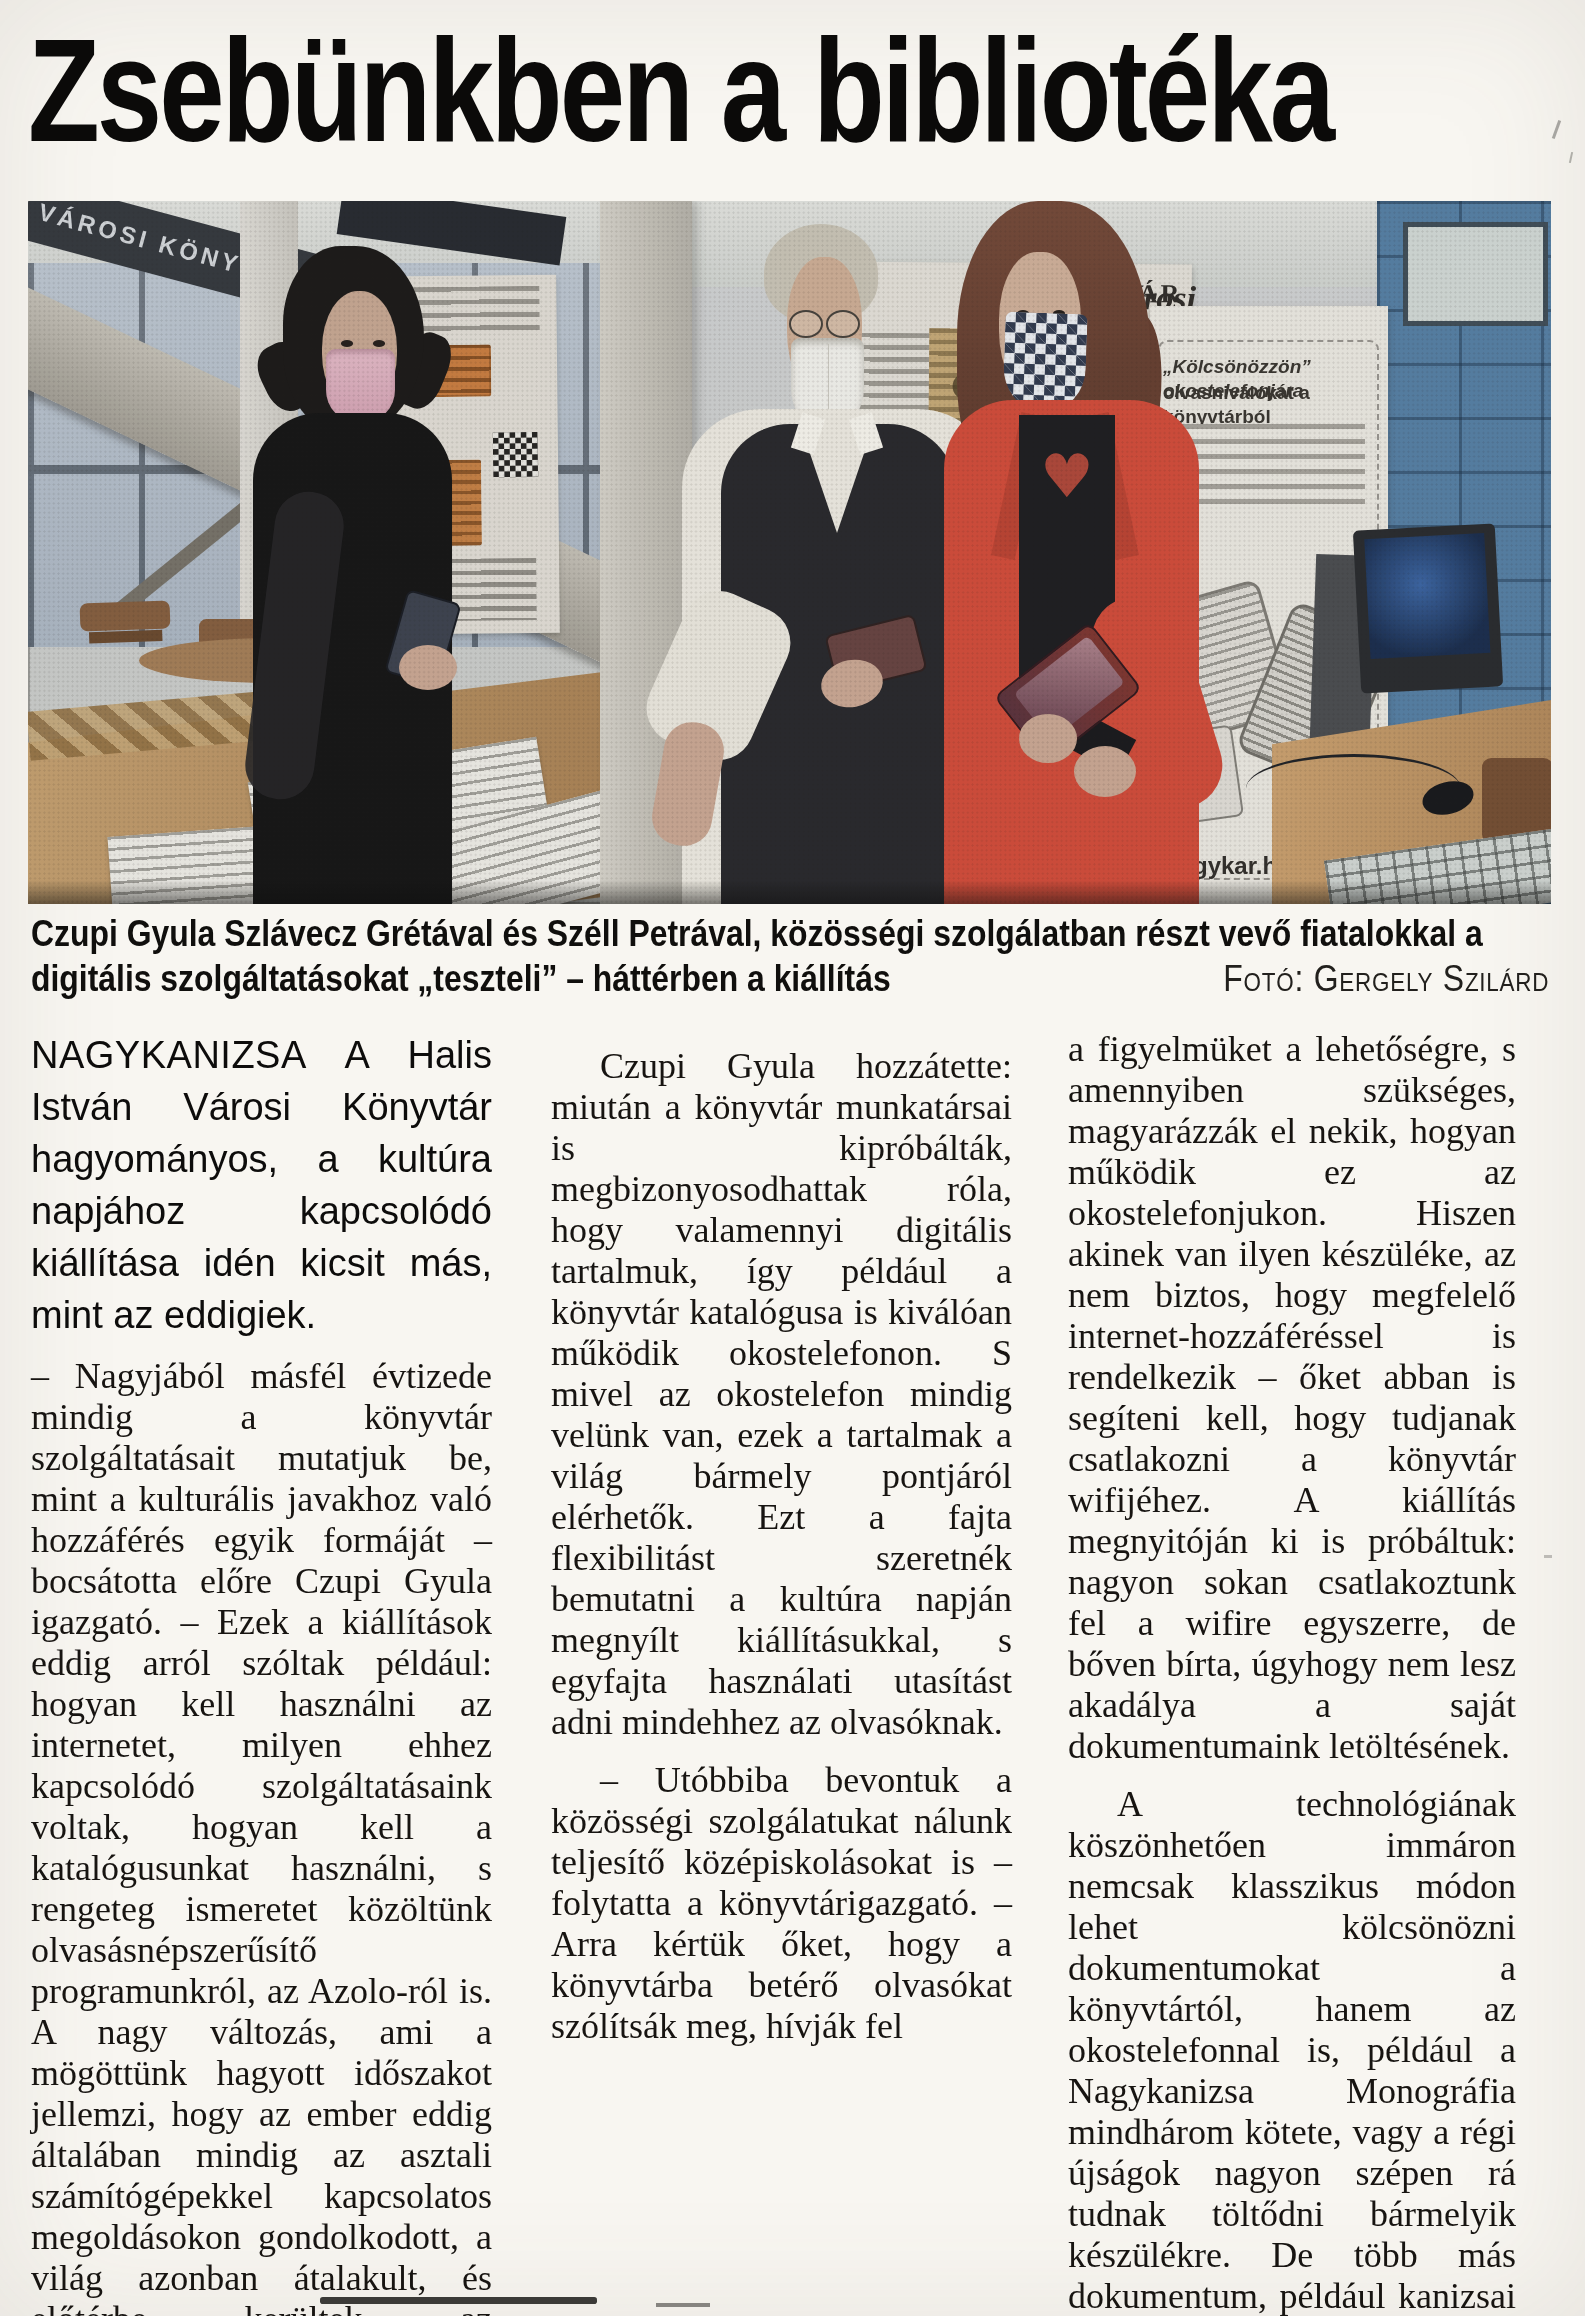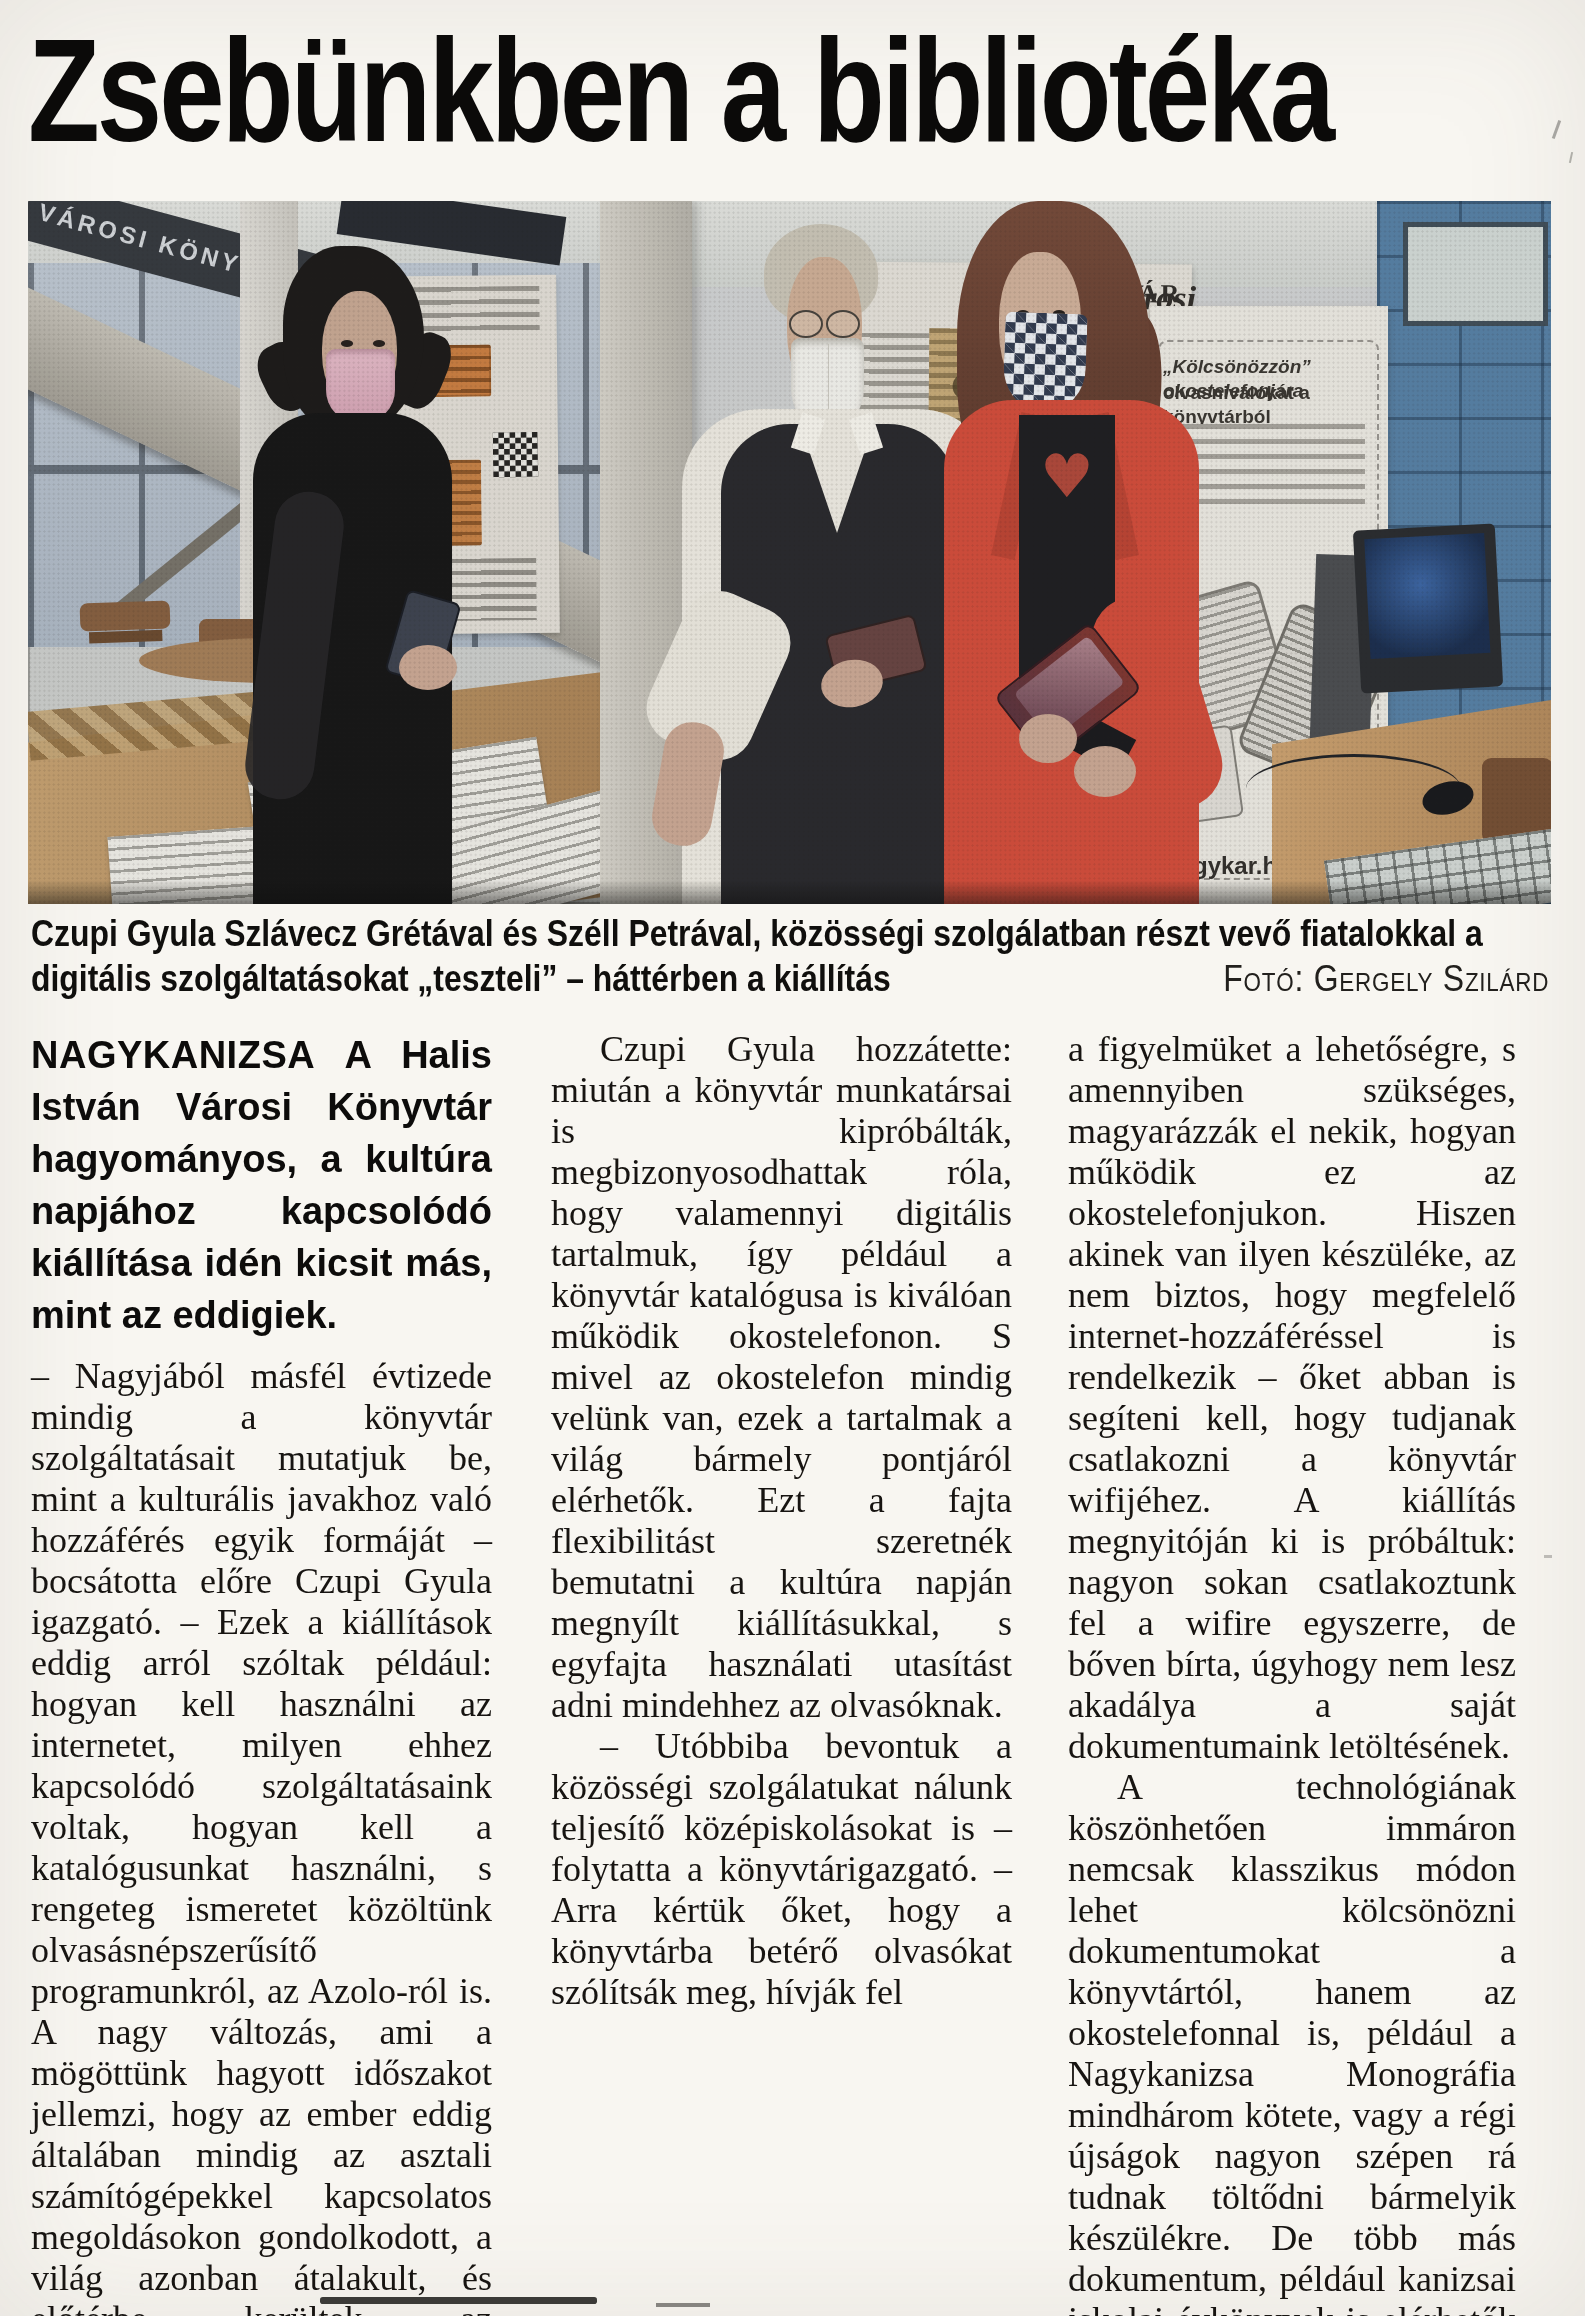--- a/index.html
+++ b/index.html
@@ -190,25 +190,25 @@
      background:linear-gradient(transparent,rgba(10,10,8,.5));}
   
   .caption-wrap{position:absolute;left:31px;top:911px;width:1765px;transform:scaleX(.862);
      transform-origin:0 0;font-family:"Liberation Sans",sans-serif;font-weight:700;
      font-size:37px;line-height:45px;color:#100f0d;}
   .credit{position:absolute;right:3.7px;top:45px;font-weight:400;font-variant:small-caps;
      font-size:37px;letter-spacing:0.9px;color:#22201d;}
   
   .col{position:absolute;top:1029px;text-align:justify;font-size:36px;line-height:41px;color:#171411;}
   .col1{left:31px;width:461px;} .col2{left:551px;width:461px;} .col3{left:1068px;width:448px;}
-  .lead{font-family:"Liberation Sans",sans-serif;font-weight:700;font-size:38px;line-height:52px;
+  .lead{font-family:"Liberation Sans",sans-serif;font-weight:400;font-size:38px;line-height:52px;
      color:#0d0c0b;margin:0 0 15px 0;}
   .lead .loc{letter-spacing:0.5px;}
   .col p.body{margin:0;}
-  .col p.indent{text-indent:49px;}
+  .col p.indent{text-indent:49px;margin-top:17px;}
   
   .mark{position:absolute;background:#1b1a18;}
   .mark-bottom1{left:320px;top:2297px;width:277px;height:6.6px;opacity:.85;border-radius:2.8px;}
   .mark-bottom2{left:656px;top:2303px;width:54px;height:3.7px;opacity:.5;}
   .mark-edge1{left:1555px;top:120px;width:2.8px;height:19px;transform:rotate(20deg);opacity:.35;}
   .mark-edge2{left:1570px;top:152px;width:1.9px;height:11.2px;transform:rotate(12deg);opacity:.3;}
   .mark-edge3{left:1544px;top:1555px;width:8.4px;height:2.8px;opacity:.25;}
 </style>
 </head>
 <body>

